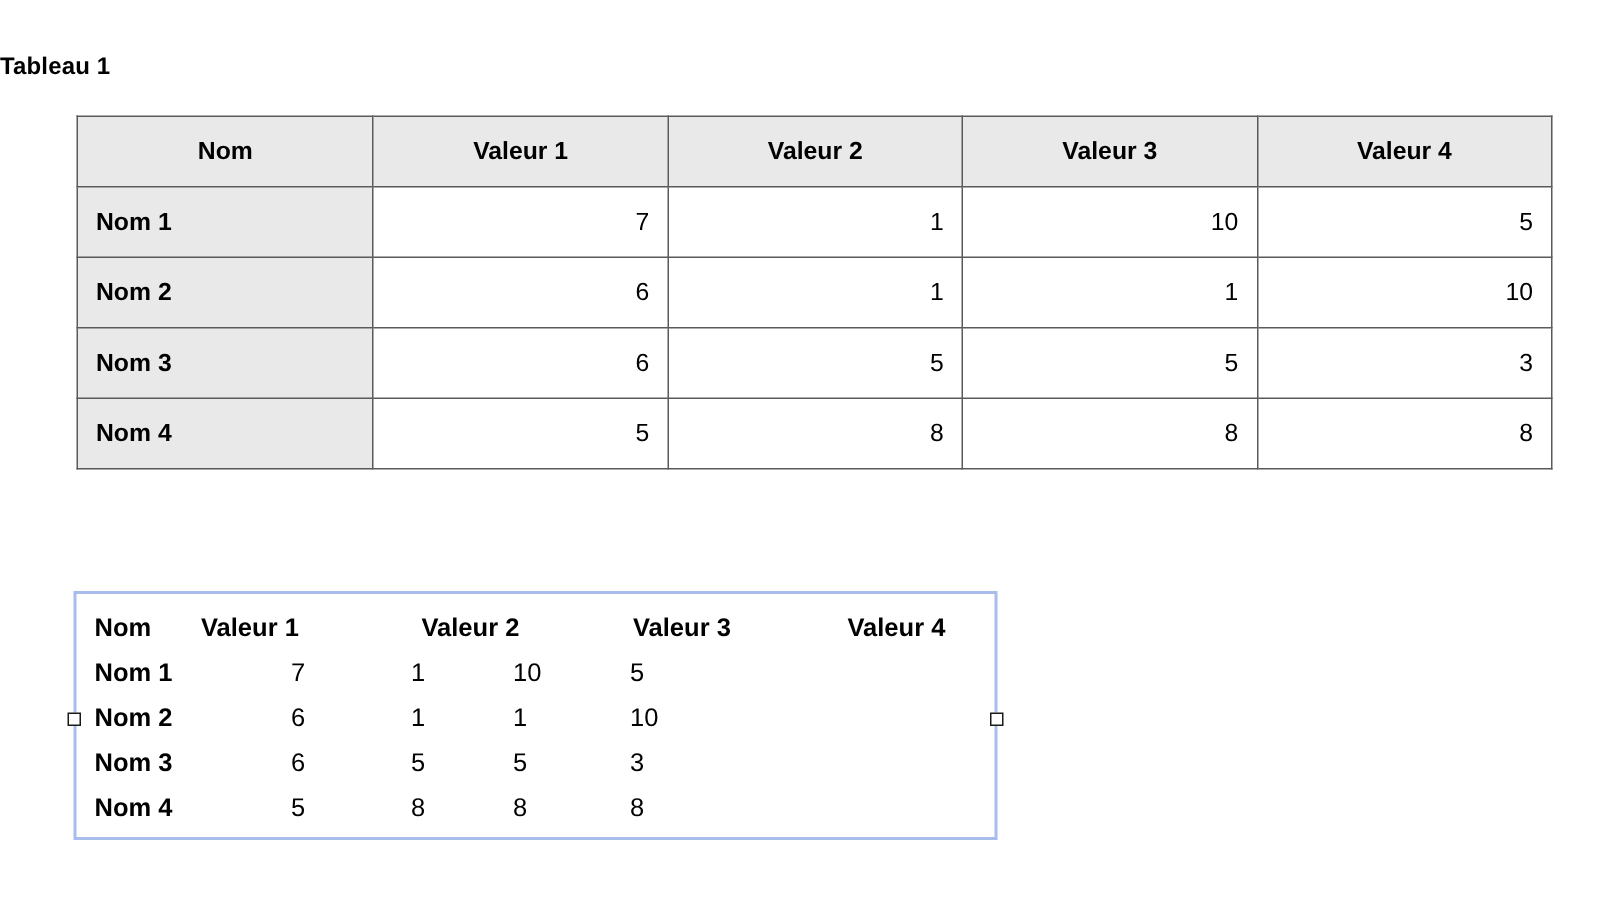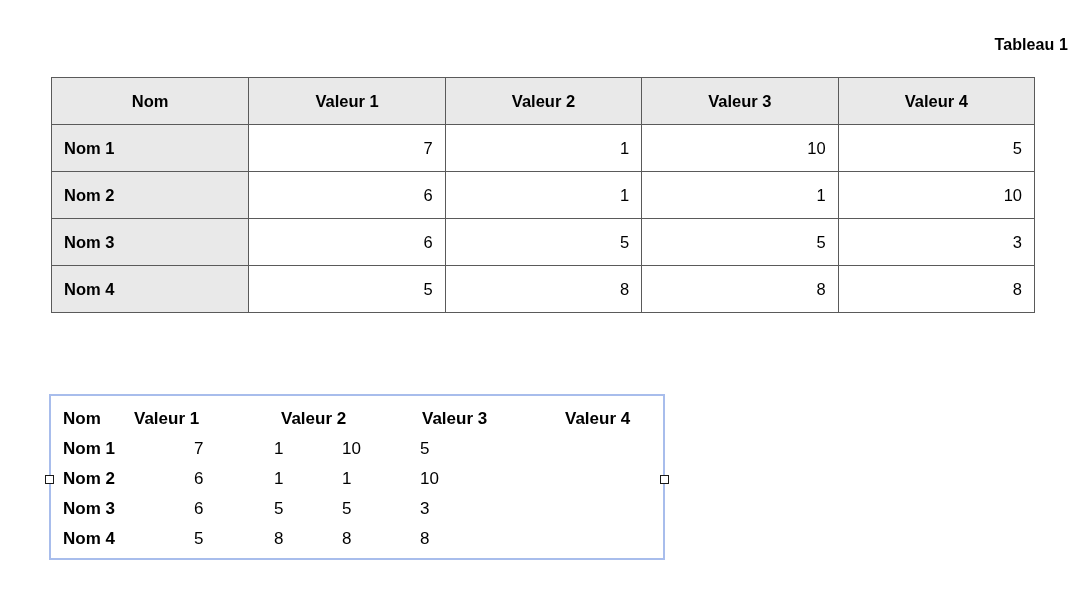--- a/index.html
+++ b/index.html
@@ -15,21 +15,21 @@
     color: #000000;
     overflow: hidden;
   }
 
   
   .doc-title {
     position: absolute;
     left: 0;
     top: 36px;
     width: 1068px;
-    text-align: right;
+    text-align: left;
     font-size: 16px;
     font-weight: bold;
     letter-spacing: 0.1px;
   }
 
   
   .table-wrap {
     position: absolute;
     left: 51px;
     top: 77px;

